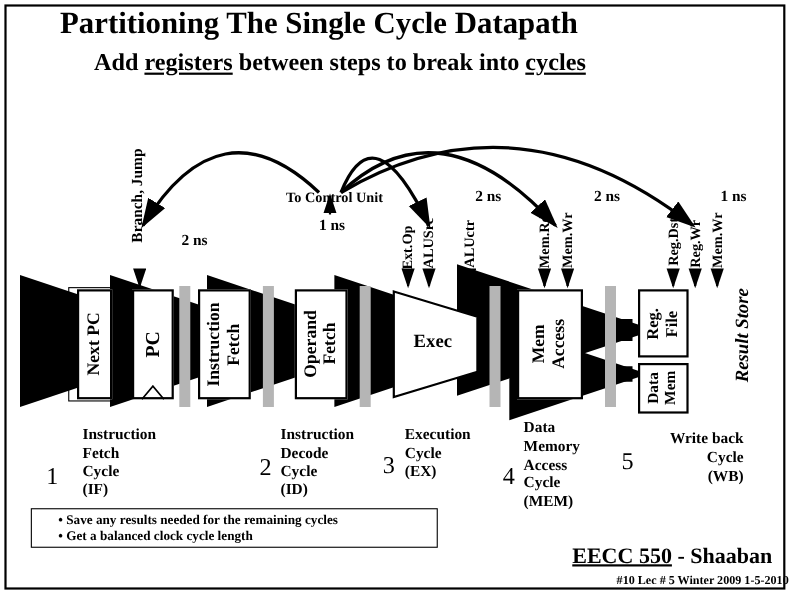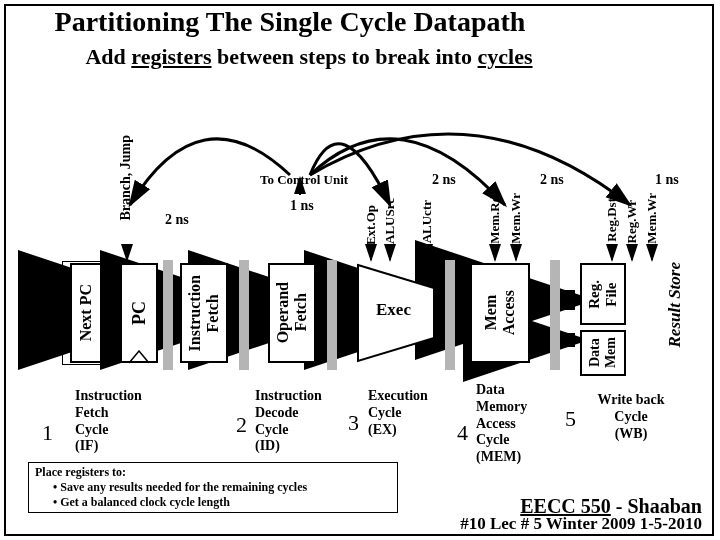--- a/index.html
+++ b/index.html
@@ -18,21 +18,21 @@
 
   .stage-label { position: absolute; font-size: 14px; font-weight: bold; text-align: center; line-height: 1.2; }
 
   .stage-num { position: absolute; font-size: 22px; font-family: "Times New Roman", serif; }
 
   .note-box { position: absolute; border: 1.5px solid #000; background: #fff; font-size: 12px; font-weight: bold; padding: 2px 6px; }
 
   .footer { position: absolute; bottom: 22px; right: 18px; font-family: "Times New Roman", serif; }
   .footer-main { font-size: 20px; font-weight: bold; }
   .footer-main .u { text-decoration: underline; margin-top: 44px; }
-  .footer-sub { position: absolute; bottom: 6px; right: 18px; font-size: 17px; font-weight: bold; }
+  .footer-sub { position: absolute; bottom: 6px; right: 3px; font-size: 11px; font-weight: bold; }
 
   svg.arcs { position: absolute; top: 0; left: 0; pointer-events: none; }
 </style>
 </head>
 <body>
 
 <div class="outer-frame"></div>
 
 <div class="title">Partitioning The Single Cycle Datapath</div>
 <div class="subtitle">
@@ -166,28 +166,27 @@
 <div class="stage-num" style="top:420px; left:457px;">4</div>
 <div class="stage-label" style="top:382px; left:476px; width:80px; text-align:left;">
   <span>Data</span><br>
   <span>Memory</span><br>
   <span>Access</span><br>
   <span>Cycle</span><br>
   <span>(MEM)</span>
 </div>
 
 <div class="stage-num" style="top:406px; left:565px;">5</div>
-<div class="stage-label" style="top:392px; left:586px; width:90px; text-align:center;">
+<div class="stage-label" style="top:392px; left:586px; width:90px; text-align:right;">
   <span>Write back</span><br>
   <span>Cycle</span><br>
   <span>(WB)</span>
 </div>
 
 <div class="note-box" style="top:462px; left:28px; width:370px;">
-  <div>Place registers to:</div>
   <div style="padding-left:18px;">• Save any results needed for the remaining cycles</div>
   <div style="padding-left:18px;">• Get a balanced clock cycle length</div>
 </div>
 
 <div class="footer">
   <span class="footer-main"><span class="u">EECC 550</span> - <span>Shaaban</span></span>
 </div>
 <div class="footer-sub">#10  Lec # 5  Winter 2009 1-5-2010</div>
 
 </body></html>

